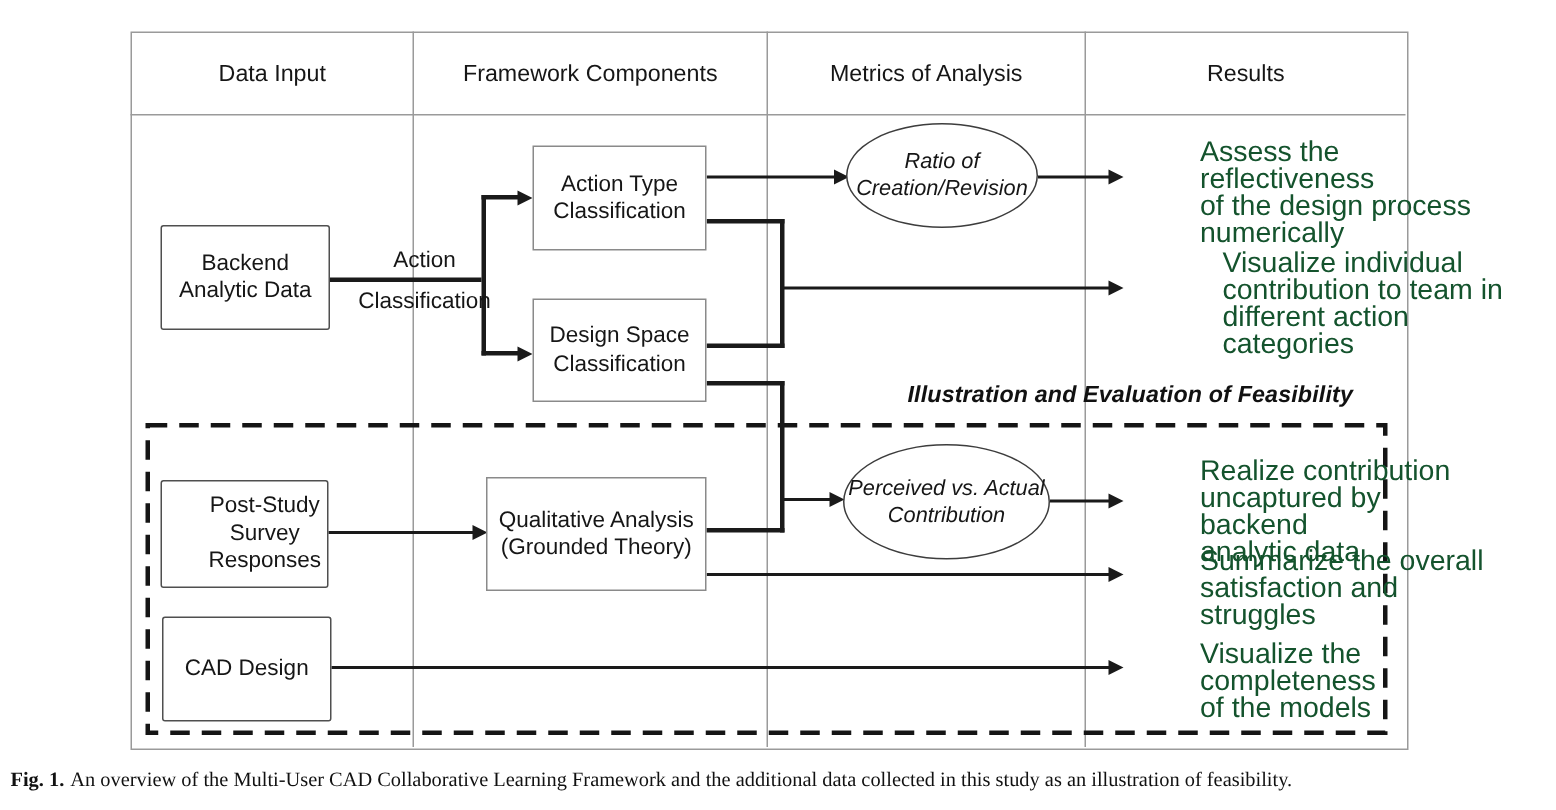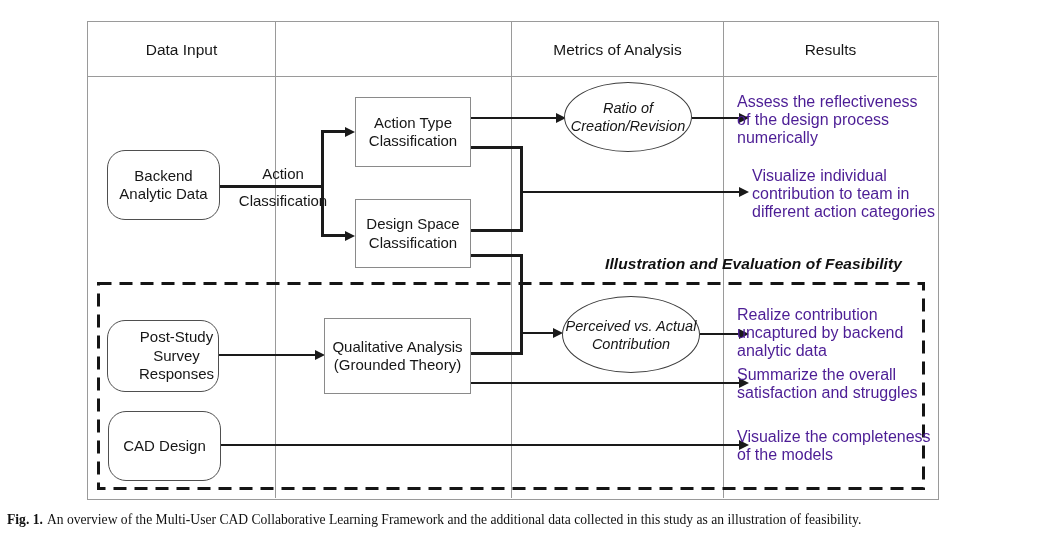--- a/index.html
+++ b/index.html
@@ -14,35 +14,35 @@
   .colhead {
     position:absolute; top:40px; height:20px; display:flex; align-items:center; justify-content:center;
     font-size:15.5px; color:#161616;
   }
   
   .node {
     position:absolute; display:flex; align-items:center; justify-content:center; text-align:center;
     font-size:15px; line-height:18.5px; white-space:pre-line; background:#ffffff; box-sizing:border-box;
     color:#161616;
   }
-  .rounded { border:1.5px solid #4f4f4f; border-radius:18px; }
+  .rounded { border:1.5px solid #4f4f4f; border-radius:2px; }
   .square  { border:1px solid #8a8a8a; }
   .ellipse { border:1.3px solid #3d3d3d; border-radius:50%; font-size:14.5px; line-height:18px;font-style:italic; }
   
   .ln { position:absolute; background:#1a1a1a; }
   .arr-e {
     position:absolute; width:0; height:0;
     border-top:5px solid transparent; border-bottom:5px solid transparent; border-left:10px solid #1a1a1a;
   }
   .edge-label {
     position:absolute; text-align:center; font-size:15px; line-height:27px; white-space:pre-line; color:#161616;
   }
   .result {
-    position:absolute; left:737px; width:195px; font-size:16px; line-height:18px;
-    white-space:pre-line; color:#4c1d95;
+    position:absolute; left:800px; width:195px; font-size:19px; line-height:18px;
+    white-space:pre-line; color:#14532d;
   }
   .feas {
     position:absolute; top:255px; right:112px; font-size:15.5px; font-weight:bold; font-style:italic;
     color:#111; letter-spacing:0.1px;
   }
   .caption {
     position:absolute; left:7px; top:512px; width:1026px;
     font-family:"Liberation Serif", serif; font-size:13.6px; color:#111;
   }
   .caption b { margin-right:4px; }
@@ -53,20 +53,21 @@
 
 <div id="stage">
 
   <div class="abs frame" style="left:87px; top:21px; width:850px; height:477px;"></div>
   <div class="abs gridline" style="left:87px; top:76px; width:850px; height:1px;"></div>
   <div class="abs gridline" style="left:275px; top:21px; width:1px; height:477px;"></div>
   <div class="abs gridline" style="left:511px; top:21px; width:1px; height:477px;"></div>
   <div class="abs gridline" style="left:723px; top:21px; width:1px; height:477px;"></div>
 
   <div class="colhead" style="left:88px; width:187px;">Data Input</div>
+  <div class="colhead" style="left:276px; width:235px;">Framework Components</div>
   <div class="colhead" style="left:512px; width:211px;">Metrics of Analysis</div>
   <div class="colhead" style="left:724px; width:213px;">Results</div>
 
   <svg class="overlay" width="1037" height="540">
     <rect x="98.5" y="283.5" width="825" height="205" fill="none" stroke="#151515" stroke-width="3" stroke-dasharray="13 8"></rect>
   </svg>
 
   <div class="feas">Illustration and Evaluation of Feasibility</div>
 
   <div class="ln" style="left:220px; top:185px; width:101px; height:3px;"></div>

